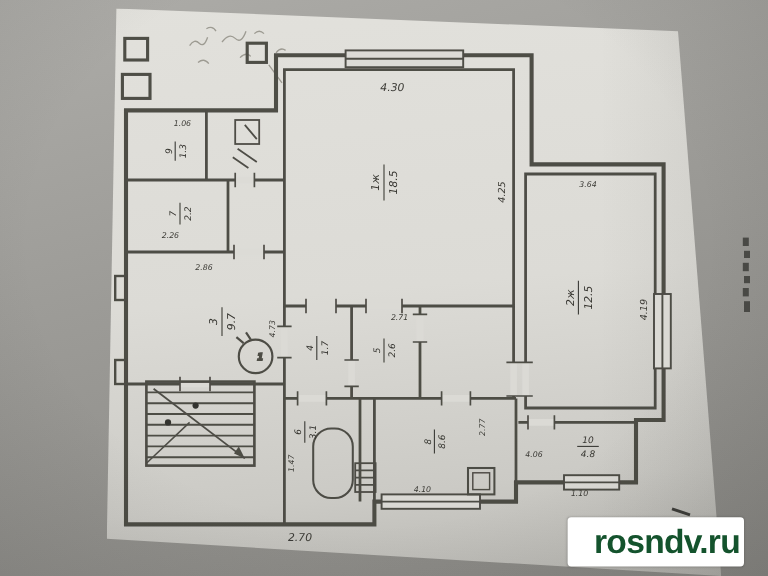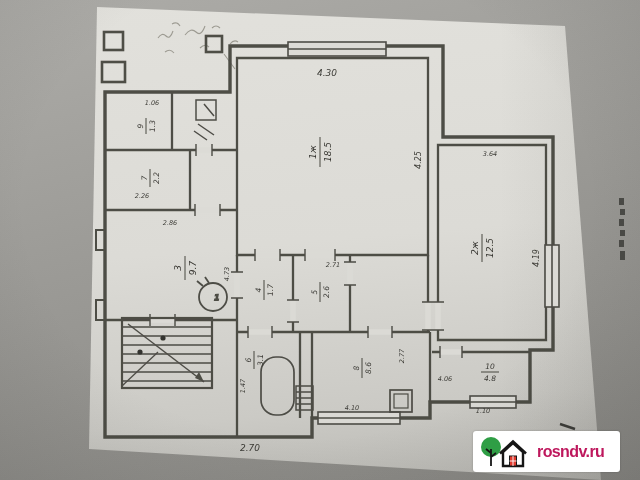--- a/index.html
+++ b/index.html
@@ -17,22 +17,22 @@
   .ink{stroke:#45443e;fill:none;}
   .dim{font:italic 8px "DejaVu Sans",sans-serif;fill:#33322d;text-anchor:middle;}
   .dim-lg{font-size:9px;}
   .dim-s{font-size:6.5px;}
   .rl{font:italic 9px "DejaVu Sans",sans-serif;fill:#2e2d28;text-anchor:middle;}
   .rl-s{font-size:7.5px;}
   .frac-line{stroke:#2e2d28;stroke-width:0.9;}
   .watermark{position:absolute;left:473px;top:431px;width:147px;height:41px;background:#ffffff;
          border-radius:3px;display:flex;align-items:center;padding:0 5px 0 6px;box-sizing:border-box;
          box-shadow:0 0 2px rgba(0,0,0,0.25);}
-  .wm-text{font-family:"Liberation Sans",sans-serif;font-weight:bold;font-size:16px;color:#be185d;
-         letter-spacing:-0.6px;margin-left:6px;}
+  .wm-text{font-family:"Liberation Sans",sans-serif;font-weight:bold;font-size:28px;color:#14532d;
+         letter-spacing:-0.6px;margin-left:16px;}
 </style>
 </head>
 <body>
 
 <div class="photo">
   <div class="paper"></div>
 
   <svg class="plan" width="640" height="480" viewBox="0 0 640 480">
     <defs>
       <filter id="blur" x="-5%" y="-5%" width="110%" height="110%">

